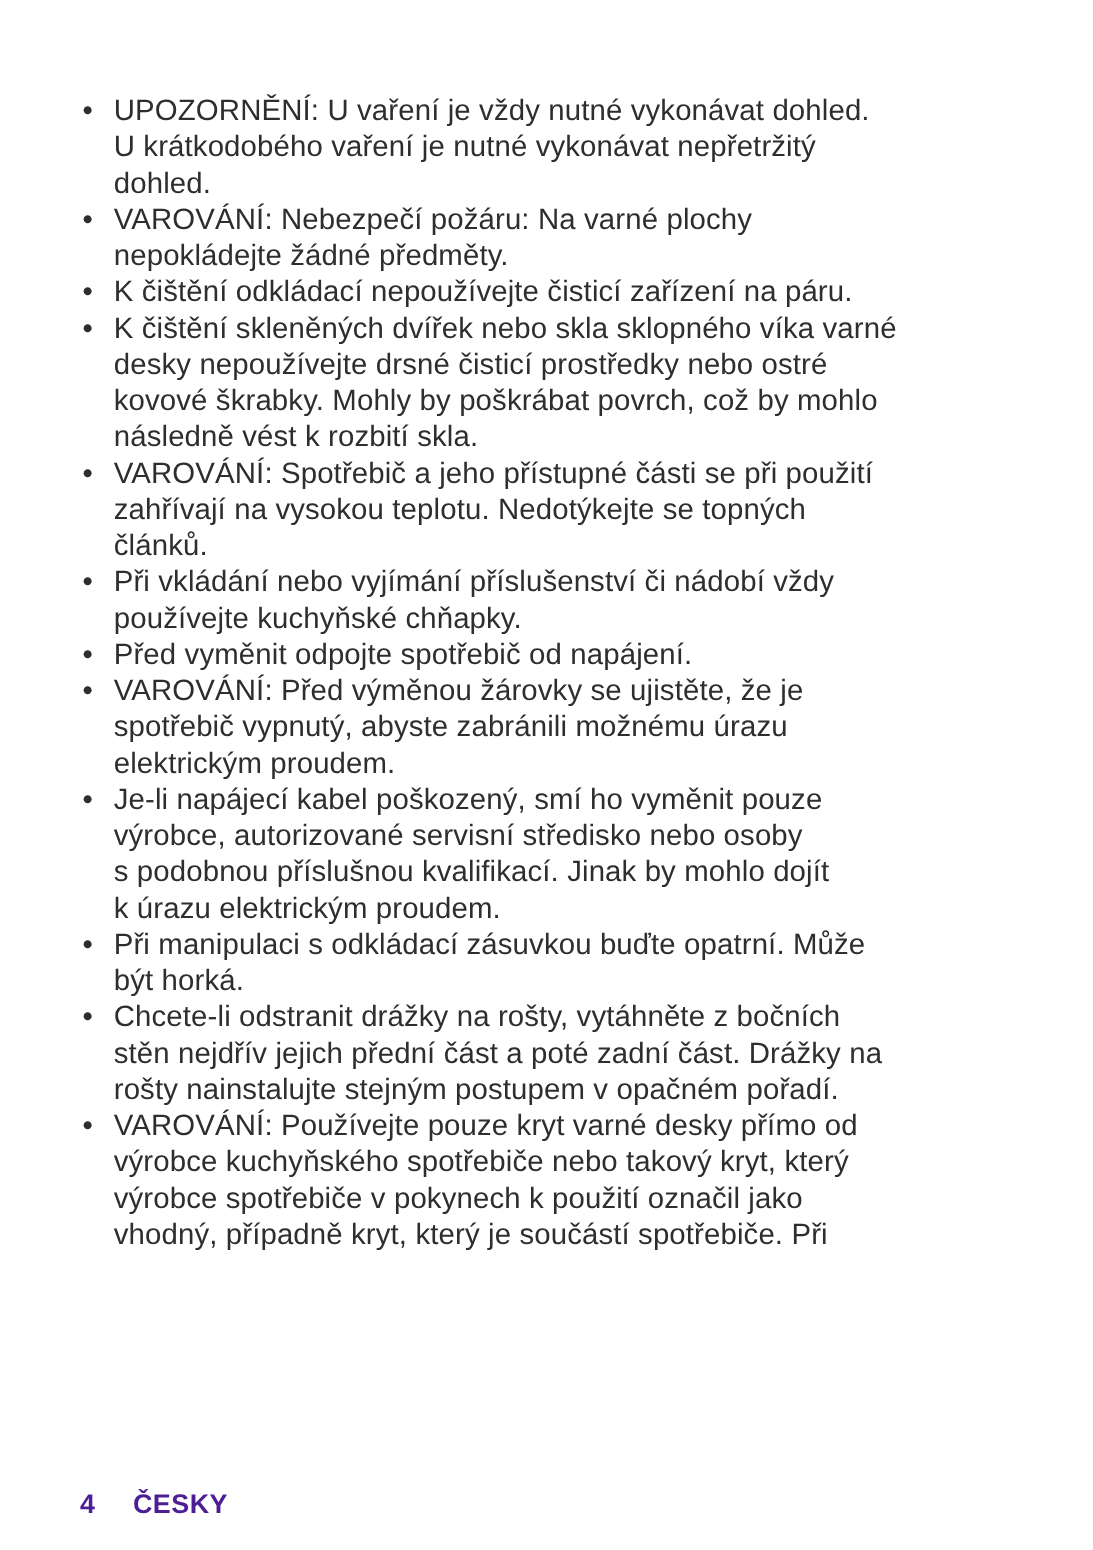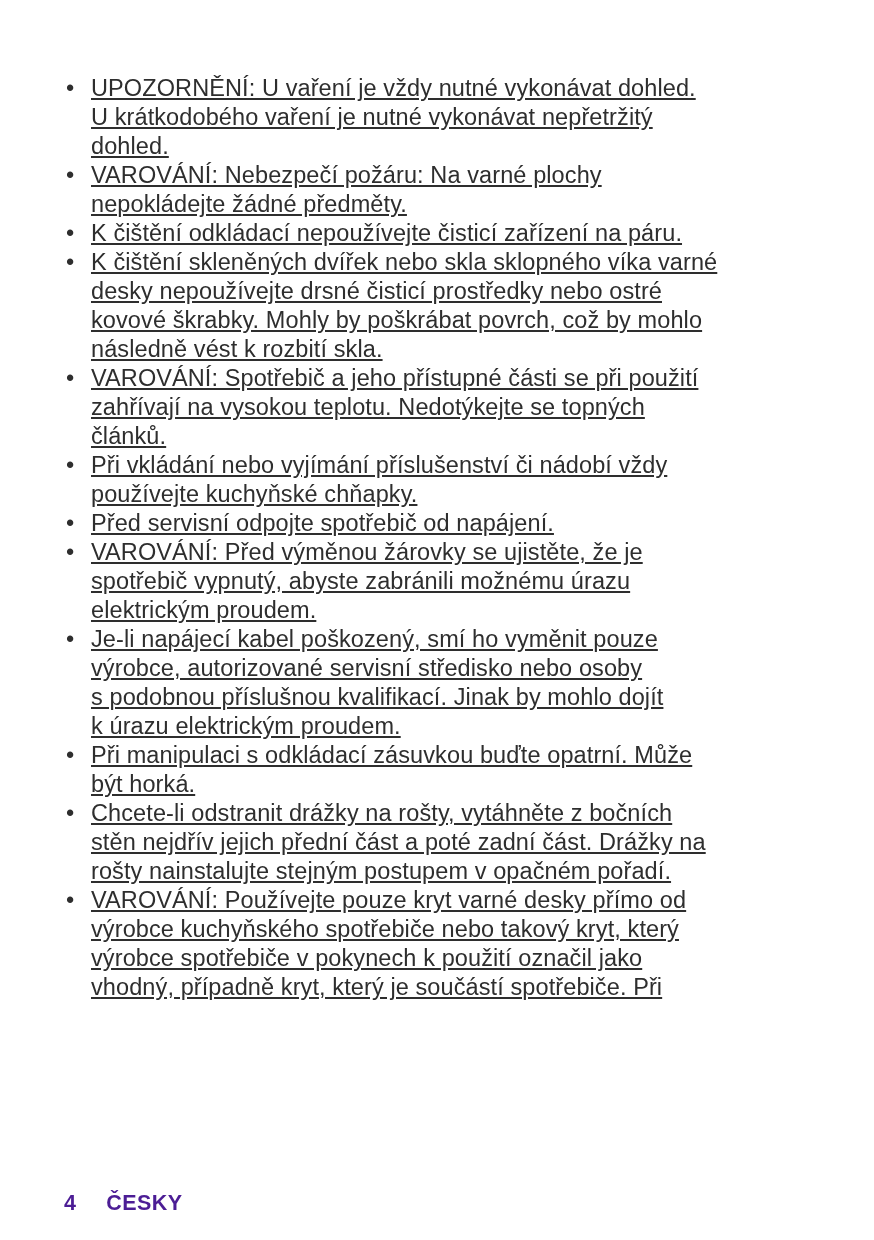--- a/index.html
+++ b/index.html
@@ -20,21 +20,20 @@
   .content {
     position: absolute;
     top: 74px;
     left: 64px;
     width: 748px;
   }
   ul.warning-list {
     list-style: none;
     margin: 0;
     padding: 0;
-    text-decoration: underline;
   }
   ul.warning-list li {
     position: relative;
     padding-left: 27px;
     font-size: 23.5px;
     line-height: 29px;
     letter-spacing: 0.1px;
   }
   ul.warning-list li::before {
     content: "\2022";
@@ -76,21 +75,21 @@
       <li><span class="li-text">K čištění odkládací nepoužívejte čisticí zařízení na páru.</span></li>
       <li><span class="li-text">K čištění skleněných dvířek nebo skla sklopného víka varné
 desky nepoužívejte drsné čisticí prostředky nebo ostré
 kovové škrabky. Mohly by poškrábat povrch, což by mohlo
 následně vést k rozbití skla.</span></li>
       <li><span class="li-text">VAROVÁNÍ: Spotřebič a jeho přístupné části se při použití
 zahřívají na vysokou teplotu. Nedotýkejte se topných
 článků.</span></li>
       <li><span class="li-text">Při vkládání nebo vyjímání příslušenství či nádobí vždy
 používejte kuchyňské chňapky.</span></li>
-      <li><span class="li-text">Před servisní odpojte spotřebič od napájení.</span></li>
+      <li><span class="li-text">Před vyměnit odpojte spotřebič od napájení.</span></li>
       <li><span class="li-text">VAROVÁNÍ: Před výměnou žárovky se ujistěte, že je
 spotřebič vypnutý, abyste zabránili možnému úrazu
 elektrickým proudem.</span></li>
       <li><span class="li-text">Je-li napájecí kabel poškozený, smí ho vyměnit pouze
 výrobce, autorizované servisní středisko nebo osoby
 s podobnou příslušnou kvalifikací. Jinak by mohlo dojít
 k úrazu elektrickým proudem.</span></li>
       <li><span class="li-text">Při manipulaci s odkládací zásuvkou buďte opatrní. Může
 být horká.</span></li>
       <li><span class="li-text">Chcete-li odstranit drážky na rošty, vytáhněte z bočních

